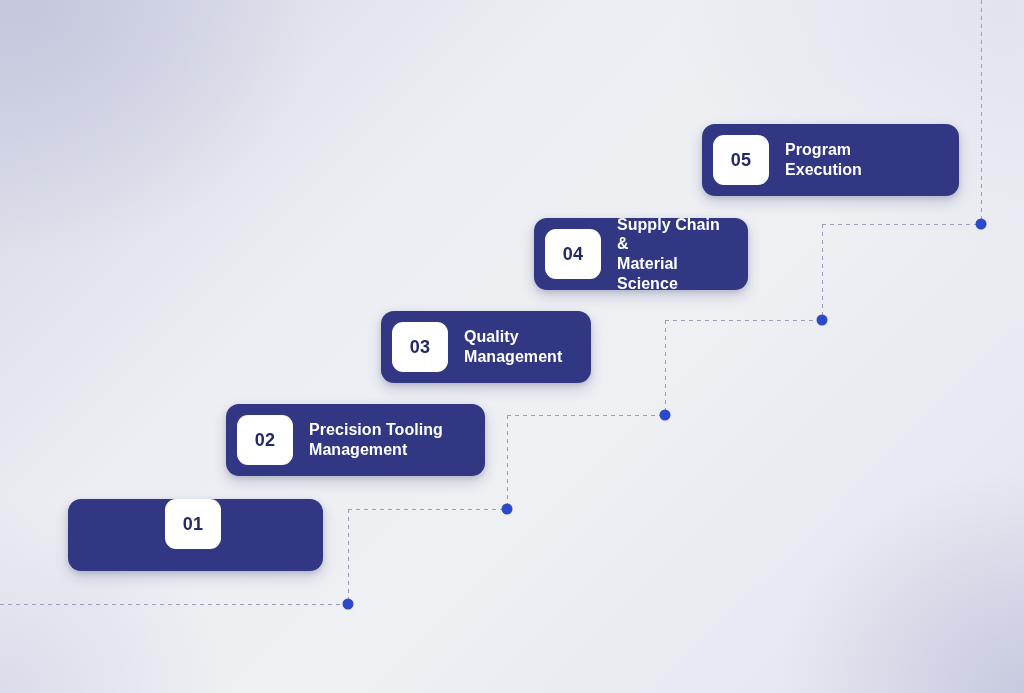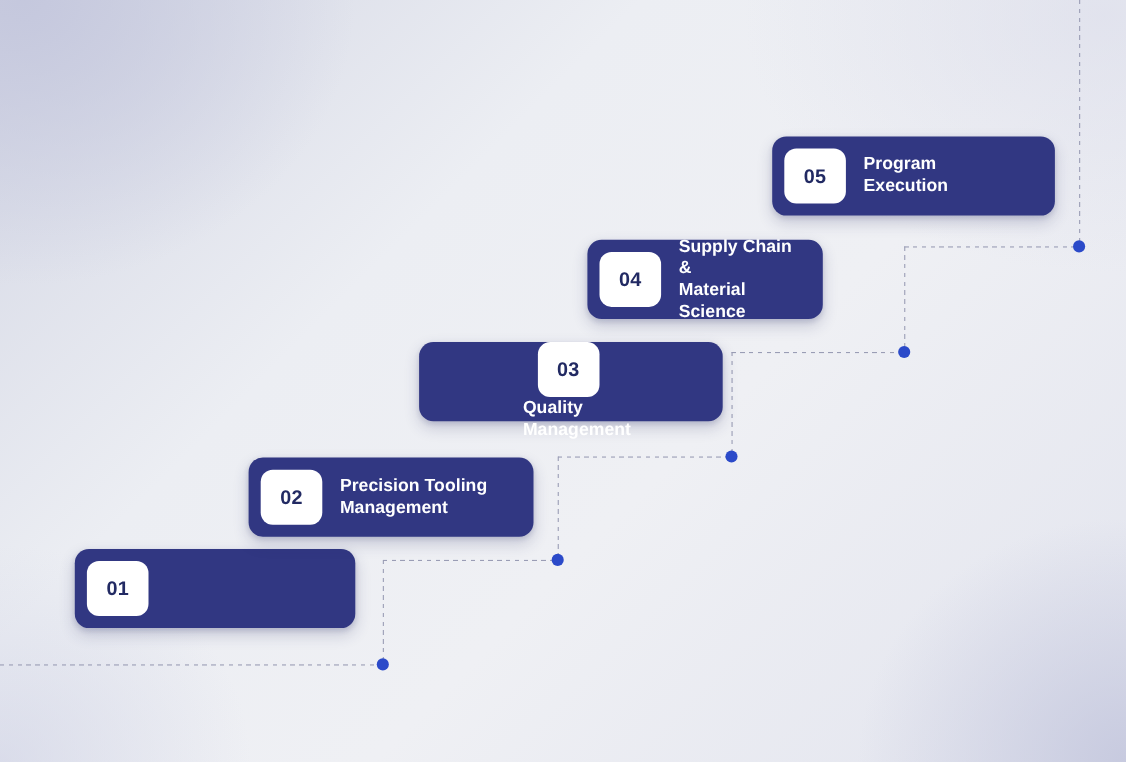--- a/index.html
+++ b/index.html
@@ -99,23 +99,23 @@
     margin-left: 16px;
     color: #ffffff;
     font-size: 16px;
     font-weight: bold;
     line-height: 1.22;
     letter-spacing: 0.05px;
     white-space: pre-line;
   }
 
   
-  #card-01 { left: 68px;  top: 499px; width: 255px; }
-  #card-02 { left: 226px; top: 404px; width: 259px; margin-top: 12px; }
-  #card-03 { left: 381px; top: 311px; width: 276px; flex-direction: column; }
+  #card-01 { left: 68px;  top: 499px; width: 255px; flex-direction: column; }
+  #card-02 { left: 226px; top: 404px; width: 259px; }
+  #card-03 { left: 381px; top: 311px; width: 210px; }
   #card-04 { left: 534px; top: 218px; width: 214px; }
   #card-05 { left: 702px; top: 124px; width: 257px; }
 </style>
 </head>
 <body>
 
 <div id="stage">
 
   <div id="connectors">
 

